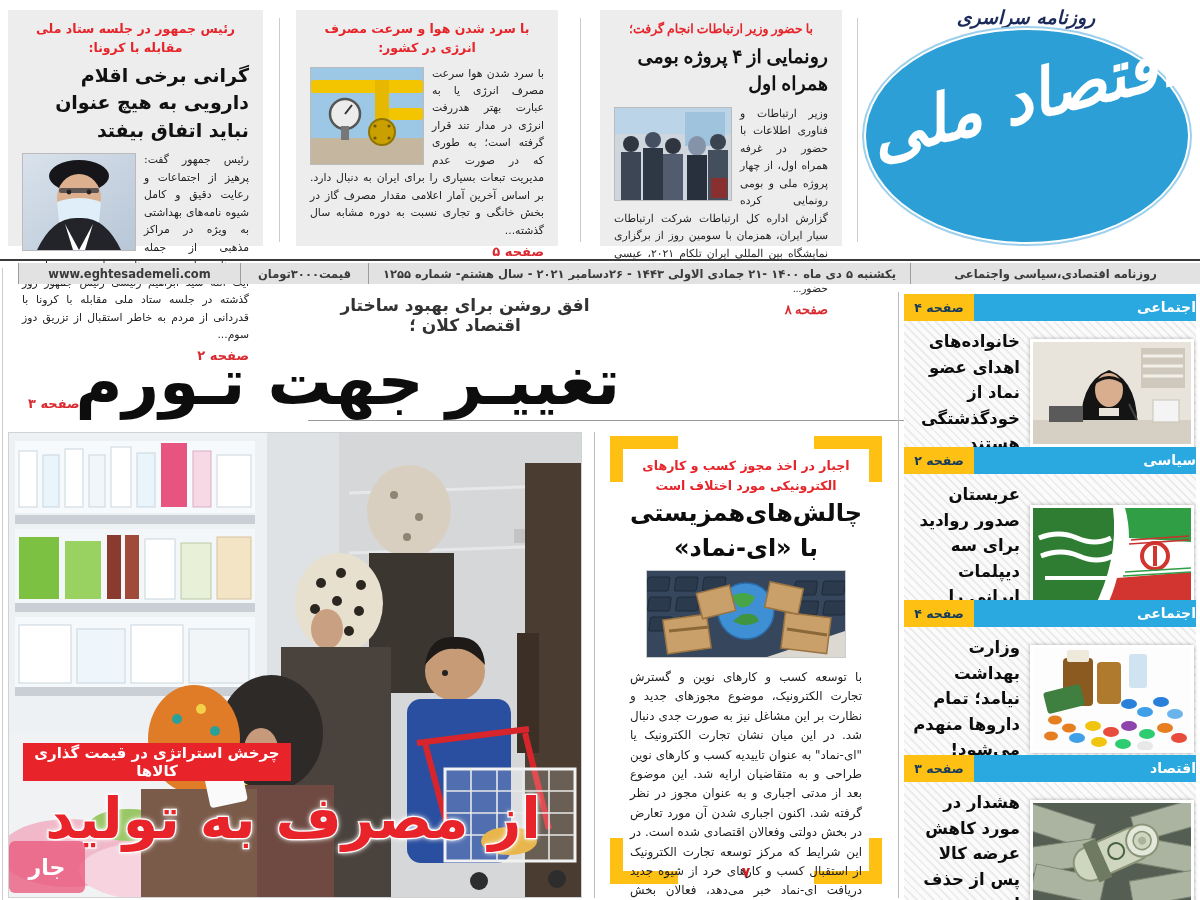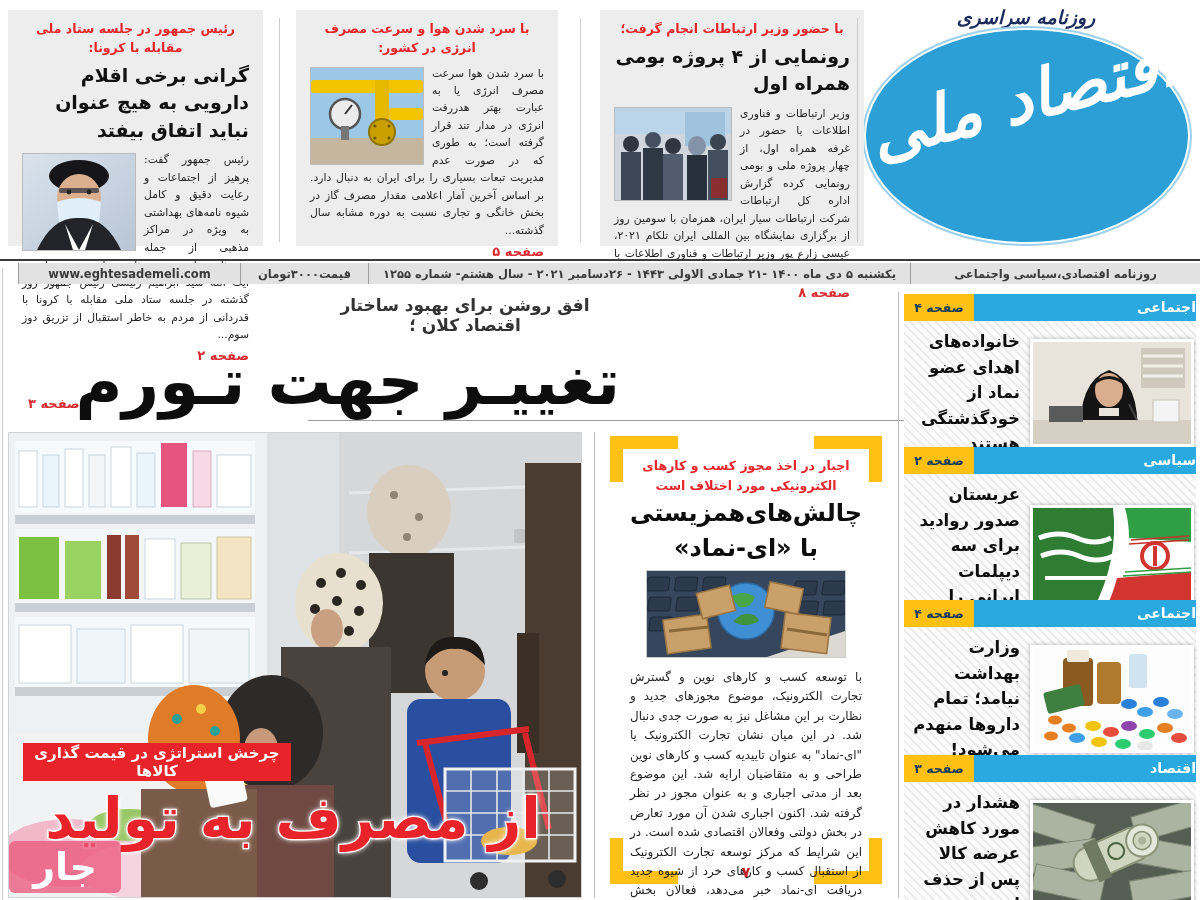--- a/index.html
+++ b/index.html
@@ -43,23 +43,23 @@
 
   
   #photo-story { position:absolute; left:8px; top:432px; width:574px; height:466px;
       border:1px solid #cfd3d6; overflow:hidden; }
   #photo-banner { position:absolute; right:290px; left:14px; top:310px; background:#e8232a; color:#fff;
       font-weight:bold; font-size:15px; text-align:center; padding:1px 4px; }
   #photo-headline { position:absolute; left:10px; right:14px; top:352px; color:#e8232a;
       font-weight:bold; font-size:57px; text-align:center; white-space:nowrap;
       -webkit-text-stroke:2.5px #fff; paint-order:stroke fill;
       text-shadow:0 0 4px #fff,0 0 6px #fff; }
-  #watermark { position:absolute; left:0; bottom:4px; width:112px; height:52px;
+  #watermark { position:absolute; left:0; bottom:4px; width:76px; height:52px;
       background:rgba(235,90,125,0.78); border-radius:6px; color:#fff; font-weight:bold;
-      font-size:38px; display:flex; align-items:center; justify-content:center; }
+      font-size:22px; display:flex; align-items:center; justify-content:center; }
 
   
   #center-story { position:absolute; left:598px; top:432px; width:296px; height:466px; }
   .corner { position:absolute; width:68px; height:46px; }
   .corner.tr { top:4px;  right:12px; border-top:13px solid #fdc013; border-right:13px solid #fdc013; }
   .corner.tl { top:4px;  left:12px;  border-top:13px solid #fdc013; border-left:13px solid #fdc013; }
   .corner.br { bottom:14px; right:12px; border-bottom:13px solid #fdc013; border-right:13px solid #fdc013; }
   .corner.bl { bottom:14px; left:12px;  border-bottom:13px solid #fdc013; border-left:13px solid #fdc013; }
   #cs-kicker { position:absolute; top:24px; left:34px; right:34px; color:#e6252b; font-weight:bold;
       font-size:12.5px; line-height:1.6; text-align:center; }
@@ -150,21 +150,21 @@
           <circle cx="34" cy="46" r="15" fill="#ececec" stroke="#555" stroke-width="2.5"></circle>
           <line x1="34" y1="46" x2="41" y2="37" stroke="#333" stroke-width="2"></line>
           <rect x="30" y="58" width="8" height="14" fill="#777"></rect>
         </svg>
       </span>
       <span>با سرد شدن هوا سرعت مصرف انرژی یا به عبارت بهتر هدررفت انرژی در مدار تند قرار گرفته است؛ به طوری که در صورت عدم مدیریت تبعات بسیاری را برای ایران به دنبال دارد. بر اساس آخرین آمار اعلامی مقدار مصرف گاز در بخش خانگی و تجاری نسبت به دوره مشابه سال گذشته...</span>
     </div>
     <div class="tc-page">صفحه ۵</div>
   </div>
 
-  <div class="top-card" style="left:600px; width:264px;">
+  <div class="top-card" style="left:600px; width:242px;font-family:Liberation Serif, serif;">
     <div class="tc-kicker">با حضور وزیر ارتباطات انجام گرفت؛</div>
     <div class="tc-headline">رونمایی از ۴ پروژه بومی همراه اول</div>
     <div class="tc-body">
       <span class="tc-photo">
         <svg width="116" height="92" viewBox="0 0 116 92">
           <rect width="116" height="92" fill="#cfd6dd"></rect>
           <rect x="0" y="0" width="116" height="26" fill="#bcd4e8"></rect>
           <rect x="70" y="4" width="40" height="34" fill="#9fc2dd"></rect>
           <circle cx="16" cy="36" r="8" fill="#2f3640"></circle>
             <rect x="6" y="44" width="20" height="48" fill="#3c4654"></rect>

